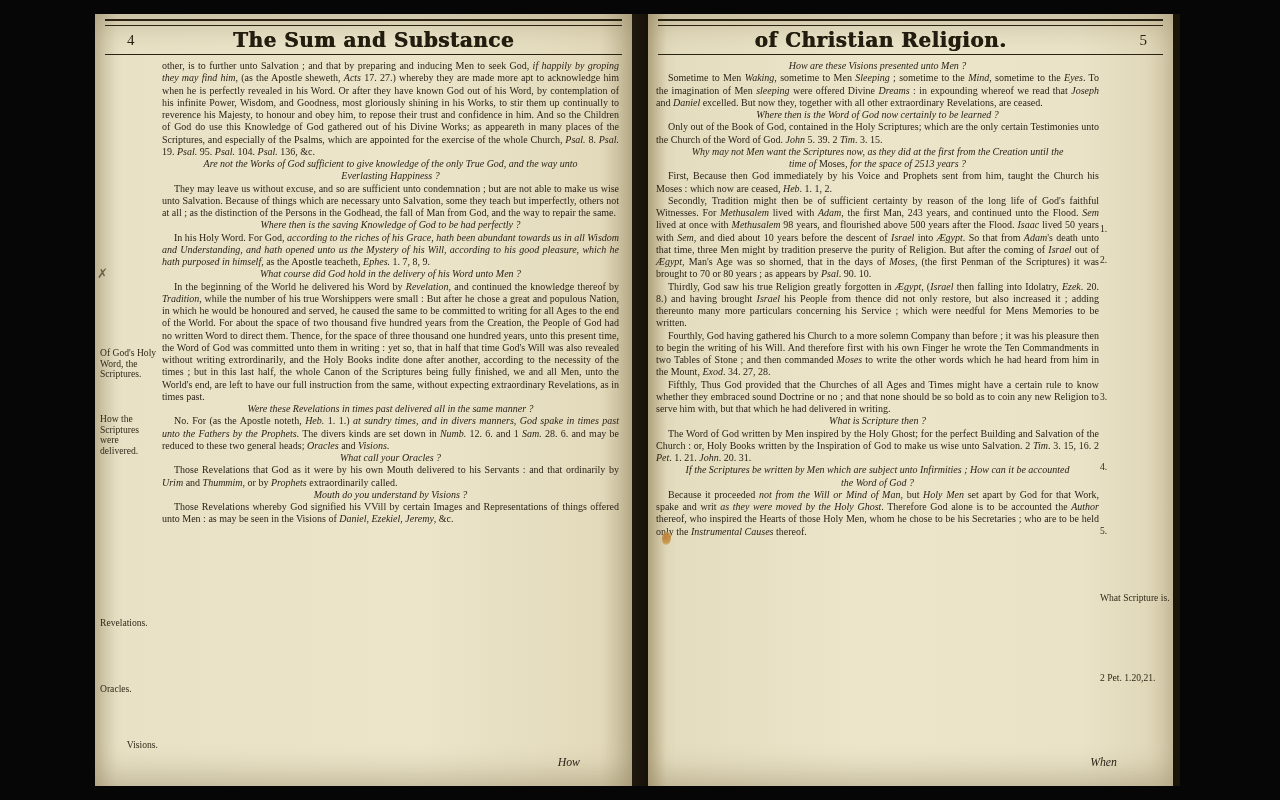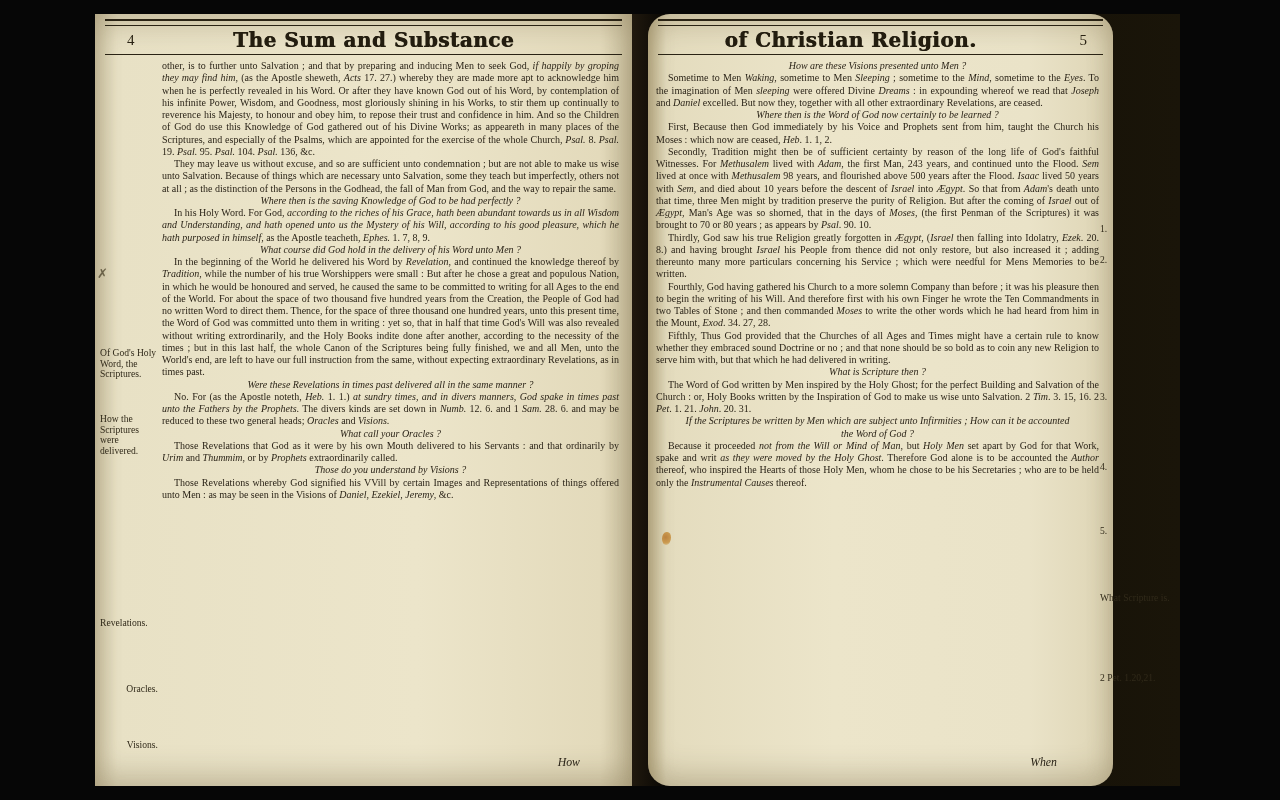--- a/index.html
+++ b/index.html
@@ -5,23 +5,23 @@
   * { margin:0; padding:0; box-sizing:border-box; }
   html,body { width:1280px; height:800px; background:#060606; overflow:hidden; }
   .stage { position:relative; width:1280px; height:800px; background:var(--stage,#060606);
            font-family:"Liberation Serif", serif; }
   .book { position:absolute; left:95px; top:14px; width:1085px; height:772px;
           background:linear-gradient(to right,#15110a 0,#241c10 49%,#0d0a05 52%,#1a1509 100%); }
   .page { position:absolute; top:0; height:772px; color:var(--ink,#2b2418); }
   .page-left { left:0; width:537px;
     background:linear-gradient(to right,#d6cdae 0,#e8e1c5 22px,#ece5ca 60%,#e3dabb 94%,#c9bf9e 100%);
     box-shadow:inset 0 14px 26px rgba(105,88,50,.22), inset 0 -14px 26px rgba(105,88,50,.25); }
-  .page-right { left:553px; width:465px;
+  .page-right { left:553px; width:525px;
     background:linear-gradient(to right,#c4b892 0,#e4dcbe 18px,#ece5ca 40%,#eae3c8 82%,#ddd4b4 100%);
-    box-shadow:inset 0 14px 26px rgba(105,88,50,.22), inset 0 -14px 26px rgba(105,88,50,.25);border-radius:22px; }
+    box-shadow:inset 0 14px 26px rgba(105,88,50,.22), inset 0 -14px 26px rgba(105,88,50,.25); }
 
   .rule-double { position:absolute; left:10px; right:10px; top:5px; height:7px;
     border-top:2.5px solid #2a2314; border-bottom:1.2px solid #2a2314; }
   .rule-single { position:absolute; left:10px; right:10px; top:40px; height:0;
     border-top:1.6px solid #2a2314; }
   .running-head { position:absolute; top:14px; left:0; right:0; text-align:center;
     font-family:"DejaVu Serif", serif; font-weight:bold; font-size:20px; letter-spacing:.5px;
     color:#231d0f; text-shadow:.6px 0 0 #231d0f; }
   .page-left .running-head { padding-left:40px; padding-right:20px; }
   .page-right .running-head { padding-right:60px; }
@@ -60,35 +60,36 @@
 
     <div class="page page-left">
       <div class="rule-double"></div>
       <div class="folio">4</div>
       <div class="running-head">The Sum and Substance</div>
       <div class="rule-single"></div>
       <div class="margin-col">
           <div class="margin-note" style="top: 318px;">Of God's Holy Word, the Scriptures.</div>
           <div class="margin-note" style="top: 384px;">How the Scriptures were delivered.</div>
           <div class="margin-note" style="top: 588px;">Revelations.</div>
-          <div class="margin-note" style="top: 654px; text-align: right;">Oracles.</div>
+          <div class="margin-note" style="top: 654px;">Oracles.</div>
           <div class="margin-note" style="top: 710px; text-align: right;">Visions.</div>
         </div>
       <div class="body-col">
           <div class="pc"><span>other, is to further unto Salvation ; and that by preparing and inducing Men to seek God, </span><span class="em">if happily by groping they may find him</span><span>, (as the Apostle sheweth, </span><span class="em">Acts</span><span> 17. 27.) whereby they are made more apt to acknowledge him when he is perfectly revealed in his Word.  Or after they have known God out of his Word, by contemplation of his infinite Power, Wisdom, and Goodness, most gloriously shining in his Works, to stir them up continually to reverence his Majesty, to honour and obey him, to repose their trust and confidence in him. And so the Children of God do use this Knowledge of God gathered out of his Divine Works; as appeareth in many places of the Scriptures, and especially of the Psalms, which are appointed for the exercise of the whole Church, </span><span class="em">Psal.</span><span> 8. </span><span class="em">Psal.</span><span> 19. </span><span class="em">Psal.</span><span> 95. </span><span class="em">Psal.</span><span> 104. </span><span class="em">Psal.</span><span> 136, &amp;c.</span></div>
+          <div class="q"><span>Are not the Works of God sufficient to give knowledge of the only True God, and the way unto Everlasting Happiness ?</span></div>
           <div class="p"><span>They may leave us without excuse, and so are sufficient unto condemnation ; but are not able to make us wise unto Salvation.  Because of things which are necessary unto Salvation, some they teach but imperfectly, others not at all ; as the distinction of the Persons in the Godhead, the fall of Man from God, and the way to repair the same.</span></div>
           <div class="q"><span>Where then is the saving Knowledge of God to be had perfectly ?</span></div>
           <div class="p"><span>In his Holy Word.  For God, </span><span class="em">according to the riches of his Grace, hath been abundant towards us in all Wisdom and Understanding, and hath opened unto us the Mystery of his Will, according to his good pleasure, which he hath purposed in himself</span><span>, as the Apostle teacheth, </span><span class="em">Ephes.</span><span> 1. 7, 8, 9.</span></div>
           <div class="q"><span>What course did God hold in the delivery of his Word unto Men ?</span></div>
           <div class="p"><span>In the beginning of the World he delivered his Word by </span><span class="em">Revelation</span><span>, and continued the knowledge thereof by </span><span class="em">Tradition</span><span>, while the number of his true Worshippers were small : But after he chose a great and populous Nation, in which he would be honoured and served, he caused the same to be committed to writing for all Ages to the end of the World.  For about the space of two thousand five hundred years from the Creation, the People of God had no written Word to direct them.  Thence, for the space of three thousand one hundred years, unto this present time, the Word of God was committed unto them in writing : yet so, that in half that time God's Will was also revealed without writing extrordinarily, and the Holy Books indite done after another, according to the necessity of the times ; but in this last half, the whole Canon of the Scriptures being fully finished, we and all Men, unto the World's end, are left to have our full instruction from the same, without expecting extraordinary Revelations, as in times past.</span></div>
           <div class="q"><span>Were these Revelations in times past delivered all in the same manner ?</span></div>
           <div class="p"><span>No.  For (as the Apostle noteth, </span><span class="em">Heb.</span><span> 1. 1.) </span><span class="em">at sundry times, and in divers manners, God spake in times past unto the Fathers by the Prophets.</span><span>  The divers kinds are set down in </span><span class="em">Numb.</span><span> 12. 6. and 1 </span><span class="em">Sam.</span><span> 28. 6. and may be reduced to these two general heads; </span><span class="em">Oracles</span><span> and </span><span class="em">Visions</span><span>.</span></div>
           <div class="q"><span>What call your Oracles ?</span></div>
           <div class="p"><span>Those Revelations that God as it were by his own Mouth delivered to his Servants : and that ordinarily by </span><span class="em">Urim</span><span> and </span><span class="em">Thummim</span><span>, or by </span><span class="em">Prophets</span><span> extraordinarily called.</span></div>
-          <div class="q"><span>Those do you understand by Visions ?</span></div>
+          <div class="q"><span>Mouth do you understand by Visions ?</span></div>
           <div class="p"><span>Those Revelations whereby God signified his VVill by certain Images and Representations of things offered unto Men : as may be seen in the Visions of </span><span class="em">Daniel</span><span>, </span><span class="em">Ezekiel</span><span>, </span><span class="em">Jeremy</span><span>, &amp;c.</span></div>
         </div>
       <div class="catchword">How</div>
       <div class="ink-squiggle">✗</div>
     </div>
 
     <div class="page page-right">
       <div class="rule-double"></div>
       <div class="running-head">of Christian Religion.</div>
       <div class="folio">5</div>
@@ -99,20 +100,22 @@
           <div class="margin-note" style="top: 378px;">3.</div>
           <div class="margin-note" style="top: 448px;">4.</div>
           <div class="margin-note" style="top: 512px;">5.</div>
           <div class="margin-note" style="top: 579px;">What Scripture is.</div>
           <div class="margin-note" style="top: 659px;">2 Pet. 1.20,21.</div>
         </div>
       <div class="body-col">
           <div class="q"><span>How are these Visions presented unto Men ?</span></div>
           <div class="p"><span>Sometime to Men </span><span class="em">Waking</span><span>, sometime to Men </span><span class="em">Sleeping</span><span> ; sometime to the </span><span class="em">Mind</span><span>, sometime to the </span><span class="em">Eyes</span><span>.  To the imagination of Men </span><span class="em">sleeping</span><span> were offered Divine </span><span class="em">Dreams</span><span> : in expounding whereof we read that </span><span class="em">Joseph</span><span> and </span><span class="em">Daniel</span><span> excelled.  But now they, together with all other extraordinary Revelations, are ceased.</span></div>
           <div class="q"><span>Where then is the Word of God now certainly to be learned ?</span></div>
+          <div class="p"><span>Only out of the Book of God, contained in the Holy Scriptures; which are the only certain Testimonies unto the Church of the Word of God.  </span><span class="em">John</span><span> 5. 39.  2 </span><span class="em">Tim</span><span>. 3. 15.</span></div>
+          <div class="q"><span>Why may not Men want the Scriptures now, as they did at the first from the Creation until the time of </span><span class="em">Moses</span><span>, for the space of 2513 years ?</span></div>
           <div class="p"><span>First, Because then God immediately by his Voice and Prophets sent from him, taught the Church his Moses : which now are ceased, </span><span class="em">Heb</span><span>. 1. 1, 2.</span></div>
           <div class="p"><span>Secondly, Tradition might then be of sufficient certainty by reason of the long life of God's faithful Witnesses.  For </span><span class="em">Methusalem</span><span> lived with </span><span class="em">Adam</span><span>, the first Man, 243 years, and continued unto the Flood.  </span><span class="em">Sem</span><span> lived at once with </span><span class="em">Methusalem</span><span> 98 years, and flourished above 500 years after the Flood. </span><span class="em">Isaac</span><span> lived 50 years with </span><span class="em">Sem</span><span>, and died about 10 years before the descent of </span><span class="em">Israel</span><span> into </span><span class="em">Ægypt</span><span>.  So that from </span><span class="em">Adam</span><span>'s death unto that time, three Men might by tradition preserve the purity of Religion.  But after the coming of </span><span class="em">Israel</span><span> out of </span><span class="em">Ægypt</span><span>, Man's Age was so shorned, that in the days of </span><span class="em">Moses</span><span>, (the first Penman of the Scriptures) it was brought to 70 or 80 years ; as appears by </span><span class="em">Psal</span><span>. 90. 10.</span></div>
           <div class="p"><span>Thirdly, God saw his true Religion greatly forgotten in </span><span class="em">Ægypt</span><span>, (</span><span class="em">Israel</span><span> then falling into Idolatry, </span><span class="em">Ezek</span><span>. 20. 8.) and having brought </span><span class="em">Israel</span><span> his People from thence did not only restore, but also increased it ; adding thereunto many more particulars concerning his Service ; which were needful for Mens Memories to be written.</span></div>
           <div class="p"><span>Fourthly, God having gathered his Church to a more solemn Company than before ; it was his pleasure then to begin the writing of his Will.  And therefore first with his own Finger he wrote the Ten Commandments in two Tables of Stone ; and then commanded </span><span class="em">Moses</span><span> to write the other words which he had heard from him in the Mount, </span><span class="em">Exod</span><span>. 34. 27, 28.</span></div>
           <div class="p"><span>Fifthly, Thus God provided that the Churches of all Ages and Times might have a certain rule to know whether they embraced sound Doctrine or no ; and that none should be so bold as to coin any new Religion to serve him with, but that which he had delivered in writing.</span></div>
           <div class="q"><span>What is Scripture then ?</span></div>
           <div class="p"><span>The Word of God written by Men inspired by the Holy Ghost; for the perfect Building and Salvation of the Church : or, Holy Books written by the Inspiration of God to make us wise unto Salvation.  2 </span><span class="em">Tim</span><span>. 3. 15, 16.  2 </span><span class="em">Pet</span><span>. 1. 21.  </span><span class="em">John</span><span>. 20. 31.</span></div>
           <div class="q"><span>If the Scriptures be written by Men which are subject unto Infirmities ; How can it be accounted the Word of God ?</span></div>
           <div class="p"><span>Because it proceeded </span><span class="em">not from the Will or Mind of Man</span><span>, but </span><span class="em">Holy Men</span><span> set apart by God for that Work, spake and writ </span><span class="em">as they were moved by the Holy Ghost</span><span>.  Therefore God alone is to be accounted the </span><span class="em">Author</span><span> thereof, who inspired the Hearts of those Holy Men, whom he chose to be his Secretaries ; who are to be held only the </span><span class="em">Instrumental Causes</span><span> thereof.</span></div>
         </div>

